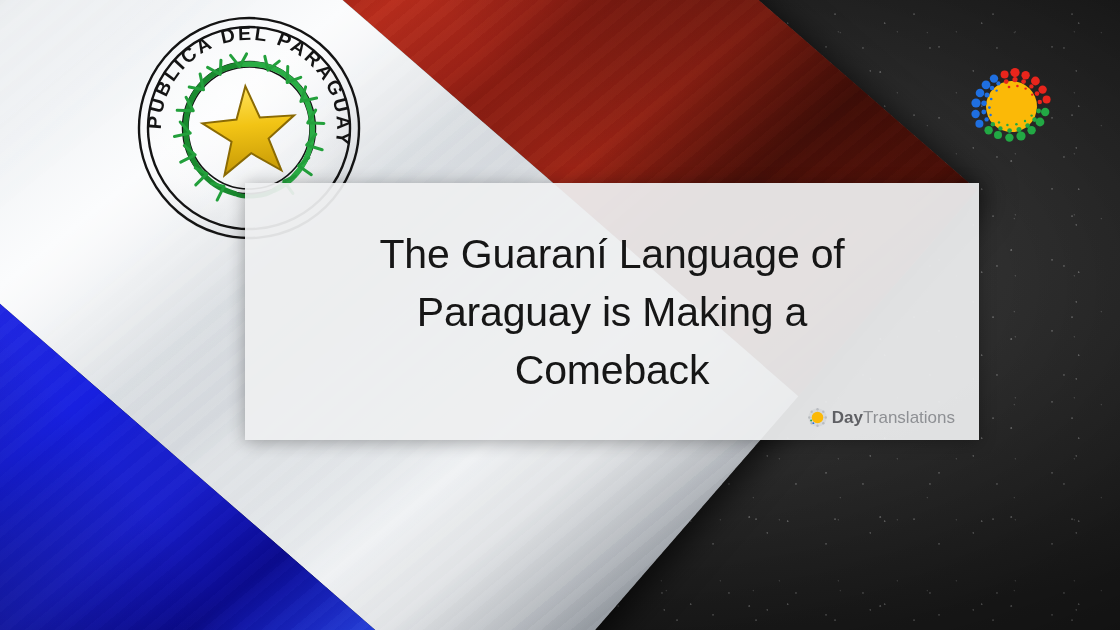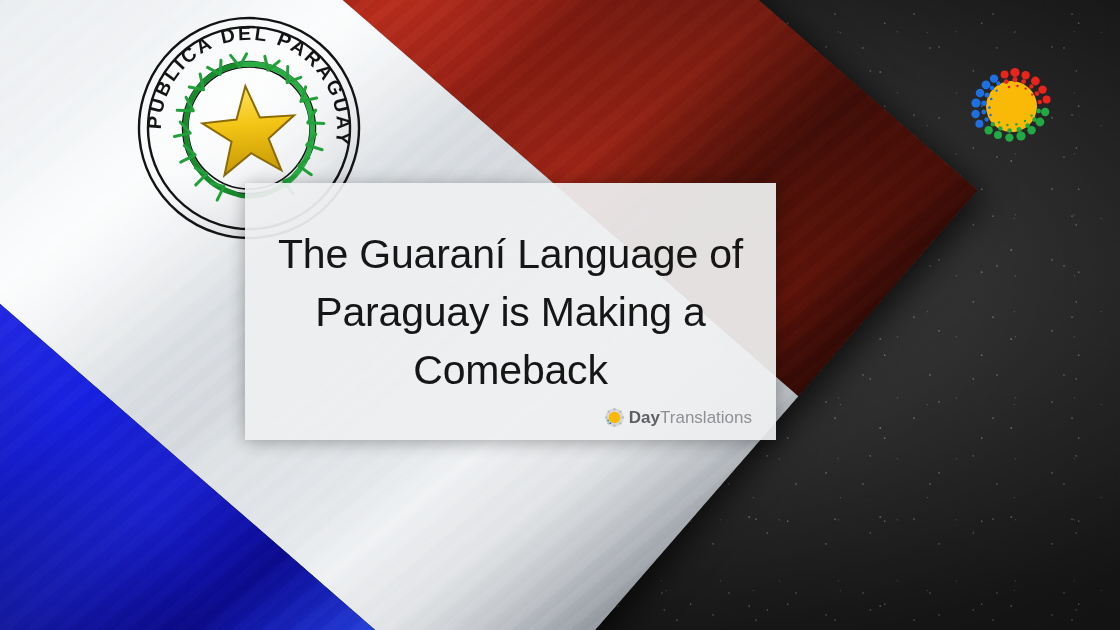--- a/index.html
+++ b/index.html
@@ -130,21 +130,21 @@
     width: 101px;
     height: 101px;
   }
   .sun-logo svg { display: block; width: 100%; height: 100%; }
 
   
   .card {
     position: absolute;
     left: 245px;
     top: 183px;
-    width: 531px;
+    width: 734px;
     height: 257px;
     background: rgba(238,239,240,.935);
     box-shadow: 0 2px 16px rgba(0,0,0,.32);
   }
   .card-inner {
     position: absolute;
     inset: 0;
     display: flex;
     flex-direction: column;
     justify-content: flex-start;

